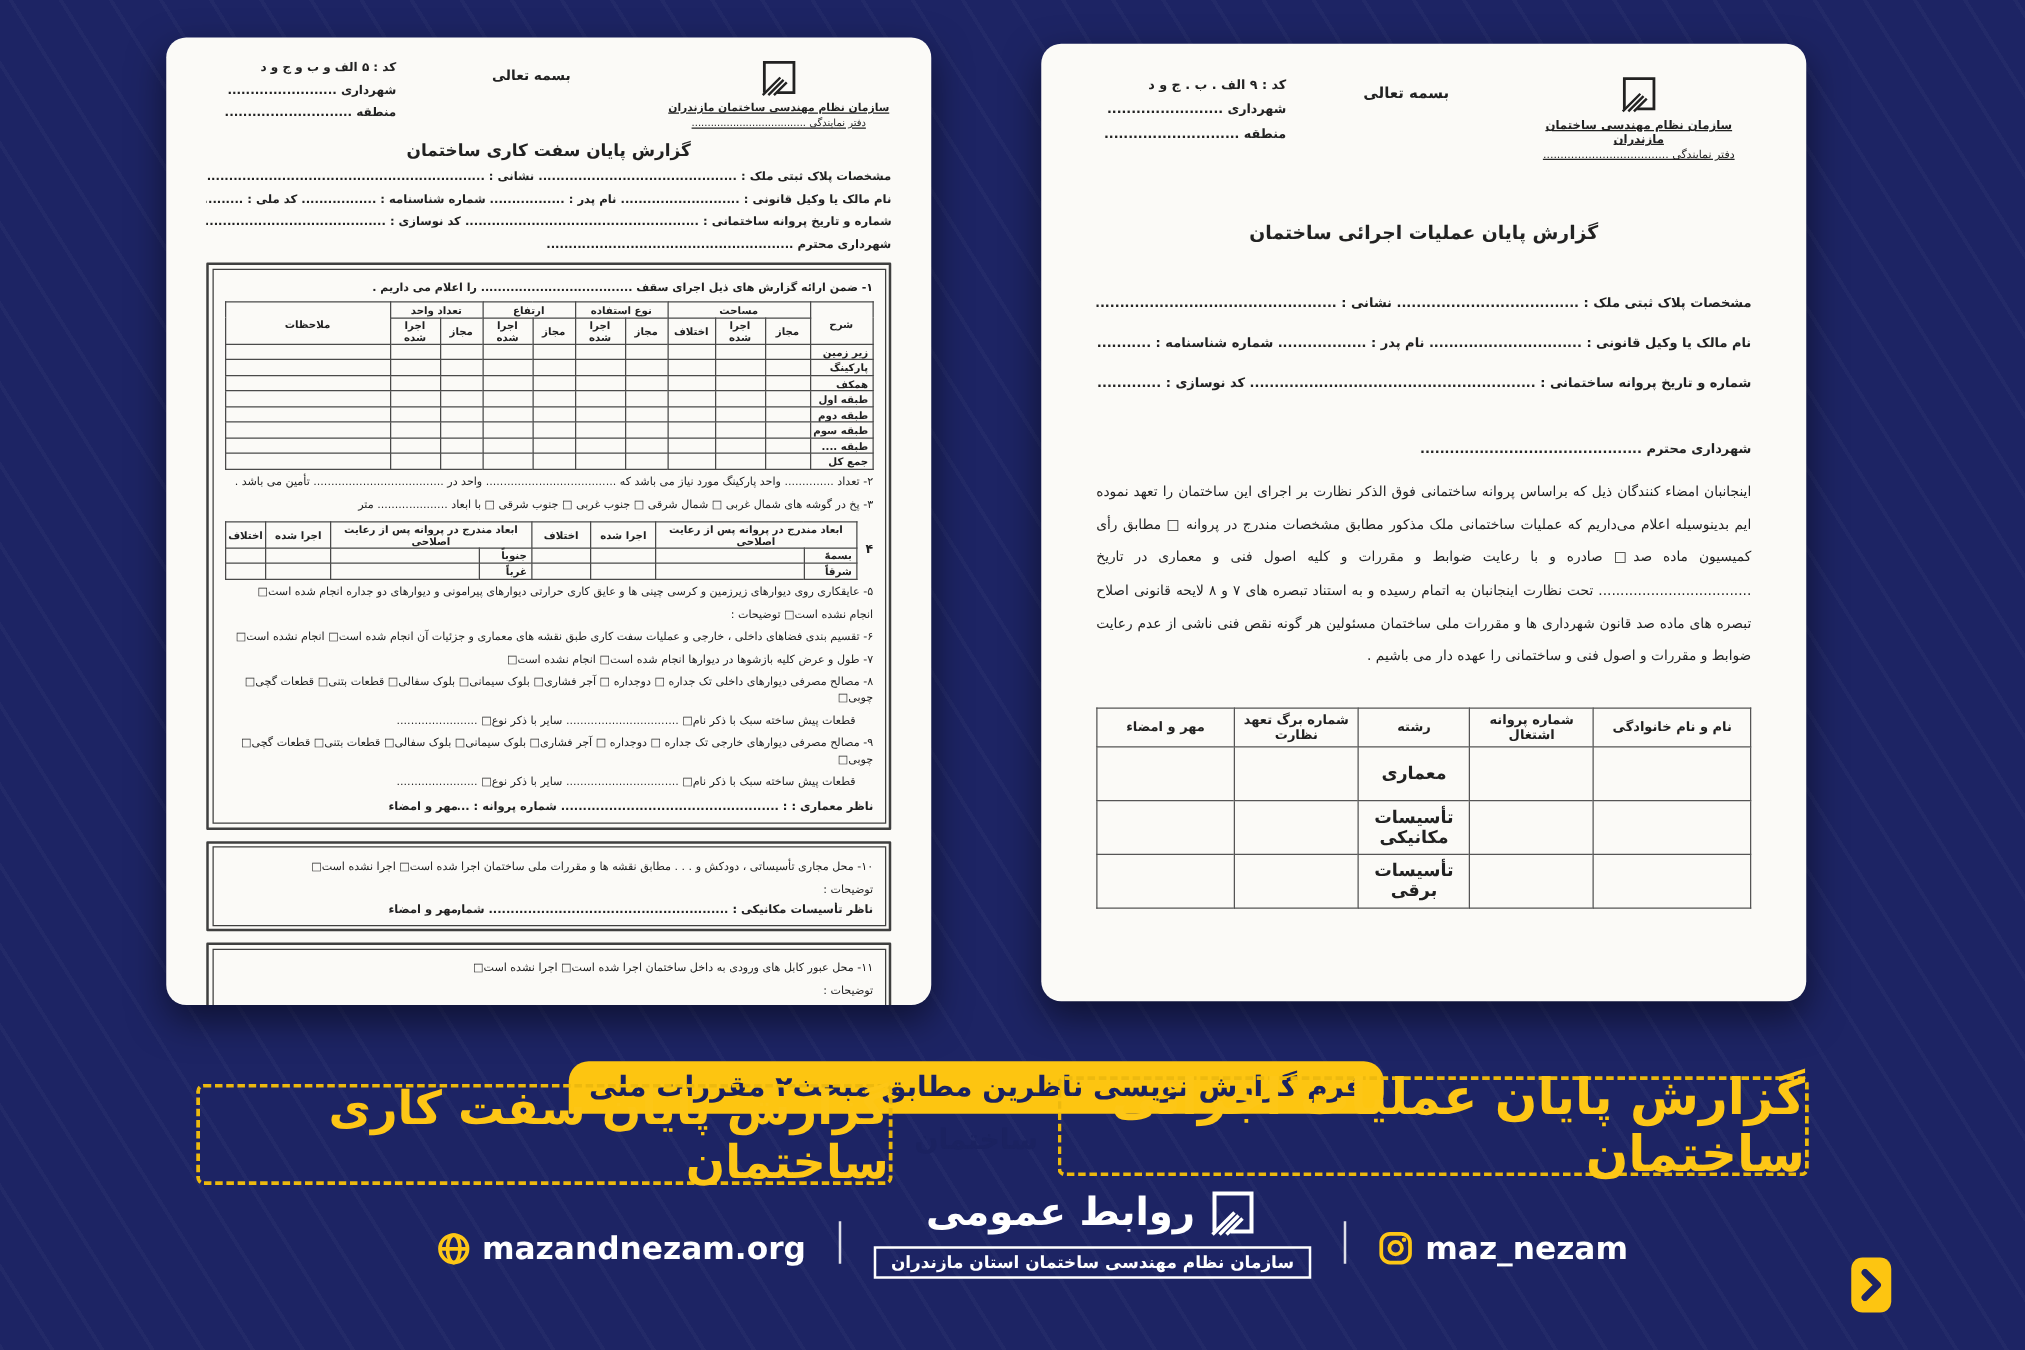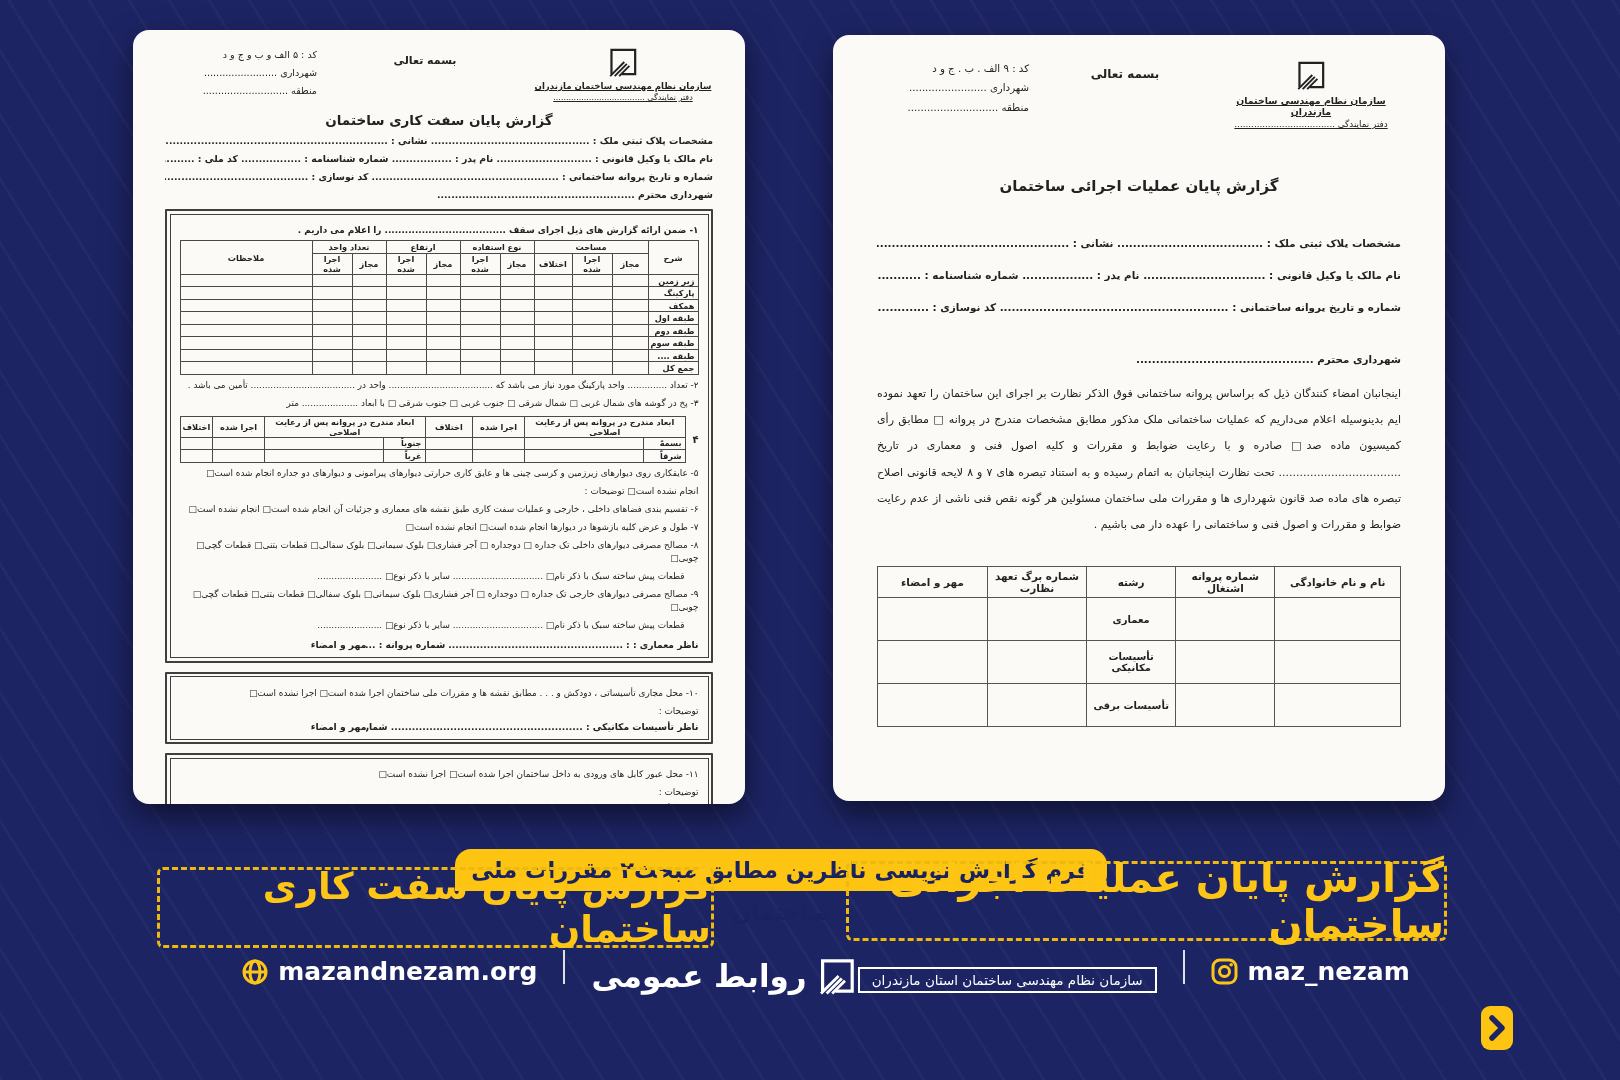--- a/index.html
+++ b/index.html
@@ -11,21 +11,21 @@
   .page{position:absolute;background:#fbfaf7;border-radius:16px;overflow:hidden;color:#222;
     direction:rtl;box-shadow:0 12px 30px rgba(0,0,0,.5);}
   .lp{left:133px;top:30px;width:612px;height:774px;padding:16px 32px;font-size:9.3px;}
   .rp{left:833px;top:35px;width:612px;height:766px;padding:24px 44px;font-size:11px;}
   .doc-head{display:flex;justify-content:space-between;align-items:flex-start;}
   .org{width:180px;text-align:center;text-decoration:underline;}
   .org svg{width:36px;height:32px;}
   .org-name{font-size:8.6px;font-weight:bold;margin-top:1px;}
   .org-office{font-size:8px;margin-top:2px;}
   .bism{font-weight:bold;font-size:11px;padding-top:8px;text-align:center;}
-  .codeblk{width:152px;font-weight:normal;line-height:1.9;}
+  .codeblk{width:152px;font-weight:bold;line-height:1.9;}
   .lp .codeblk{font-size:9.6px;}
   .rp .codeblk{font-size:10.2px;}
   .doc-title{text-align:center;font-weight:bold;}
   .lp .doc-title{font-size:13.5px;margin-top:10px;}
   .rp .doc-title{font-size:15px;margin-top:48px;}
   .fieldline{font-weight:bold;white-space:nowrap;overflow:hidden;}
   .lp .fieldline{margin-top:7px;}
   .rp .fieldline{margin-top:20px;font-size:10.4px;}
   .rp .greet{margin-top:40px;}
   .para{margin-top:16px;line-height:2.38;text-align:justify;font-size:11px;}
@@ -40,41 +40,41 @@
   .t th{font-weight:bold;}
   .rowlbl{text-align:right !important;font-weight:bold;padding-right:3px !important;}
   .itm4wrap{position:relative;margin-top:5px;padding-right:13px;}
   .itm4num{position:absolute;right:0;top:50%;transform:translateY(-50%);font-weight:bold;font-size:10px;}
   .sig{display:flex;margin-top:7px;font-weight:bold;font-size:9.2px;}
   .sig .a{width:64%;white-space:nowrap;overflow:hidden;}
   
   .rt{width:100%;border-collapse:collapse;margin-top:28px;}
   .rt th,.rt td{border:1px solid #555;text-align:center;}
   .rt th{font-size:10.4px;font-weight:bold;height:31px;}
-  .rt td{height:43px;font-size:10px;}
+  .rt td{height:43px;font-size:14px;}
   .branch{font-weight:bold;}
   
   .strip{position:absolute;left:455px;top:849px;width:652px;height:42px;background:#fdc511;
     color:#1b2260;font-weight:bold;font-size:22.5px;text-align:center;line-height:42px;
     border-radius:16px 16px 16px 0;direction:rtl;}
   .bigbox{position:absolute;border:3px dashed #edb90e;border-radius:6px;display:flex;
     align-items:center;justify-content:center;direction:rtl;}
   .bigbox span{color:#fdc616;font-weight:bold;}
   .bb-right{left:846px;top:861px;width:601px;height:80px;}
   .bb-right span{font-size:40px;}
   .bb-left{left:157px;top:867px;width:557px;height:81px;}
   .bb-left span{font-size:37px;}
   
   .footer{position:absolute;top:950px;left:16px;width:1620px;display:flex;justify-content:center;
     align-items:flex-end;gap:26px;color:#fff;}
   .site,.insta{display:flex;align-items:center;gap:10px;font-size:25px;font-weight:bold;margin-bottom:10px;}
   .vdiv{width:2px;height:34px;background:rgba(255,255,255,.85);margin-bottom:12px;}
-  .pr-center{display:flex;flex-direction:row;align-items:center;}
+  .pr-center{display:flex;flex-direction:column;align-items:center;}
   .pr-logo{display:flex;align-items:center;gap:9px;direction:rtl;font-weight:bold;font-size:31px;}
-  .pr-box{border:2px solid #fff;padding:3px 12px;font-size:13.5px;margin-top:7px;direction:rtl;}
+  .pr-box{border:2px solid #fff;padding:3px 12px;font-size:13.5px;margin-top:7px;direction:rtl;font-weight:bold;}
   .next{position:absolute;left:1481px;top:1006px;width:32px;height:44px;background:#fdc511;
     border-radius:9px;display:flex;align-items:center;justify-content:center;cursor:pointer;}
 </style>
 </head>
 <body>
 
 <div id="canvas">
 
   <div class="page lp">
     <div class="doc-head">

